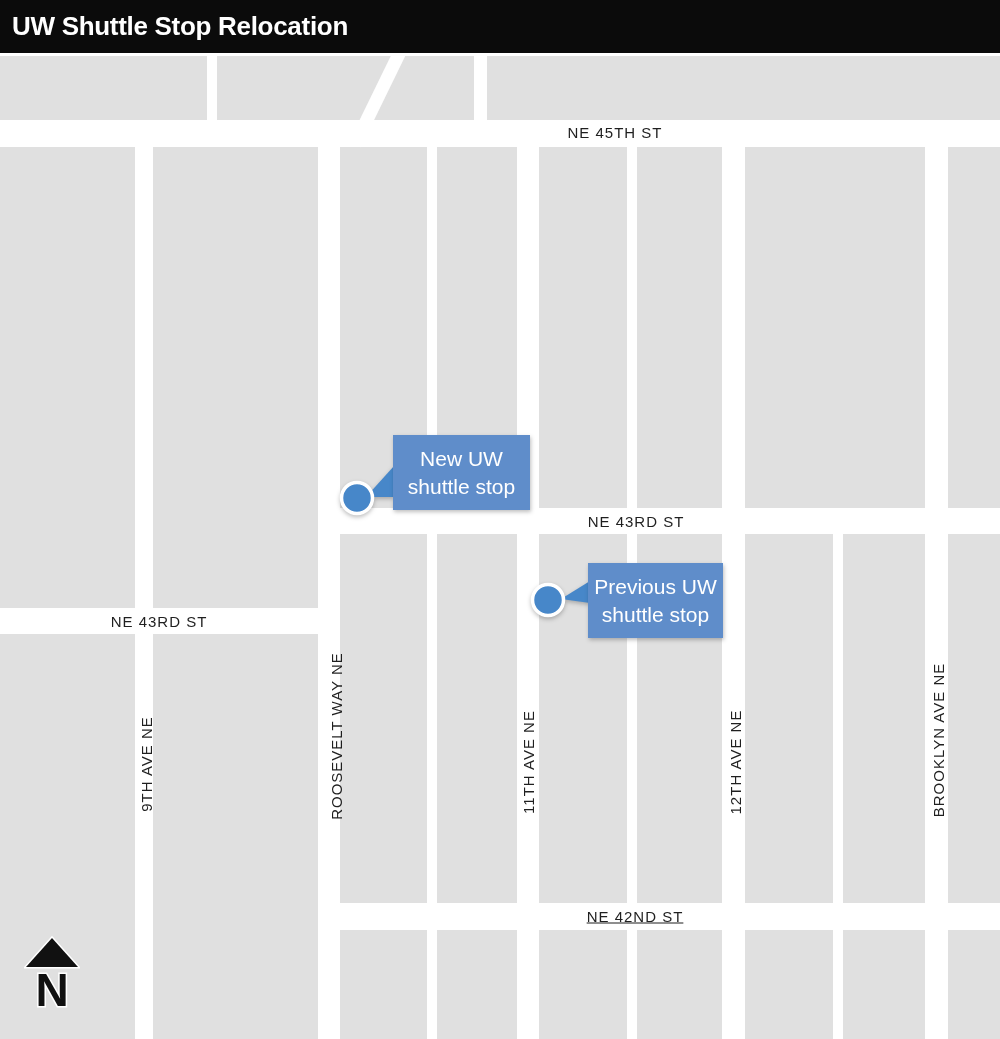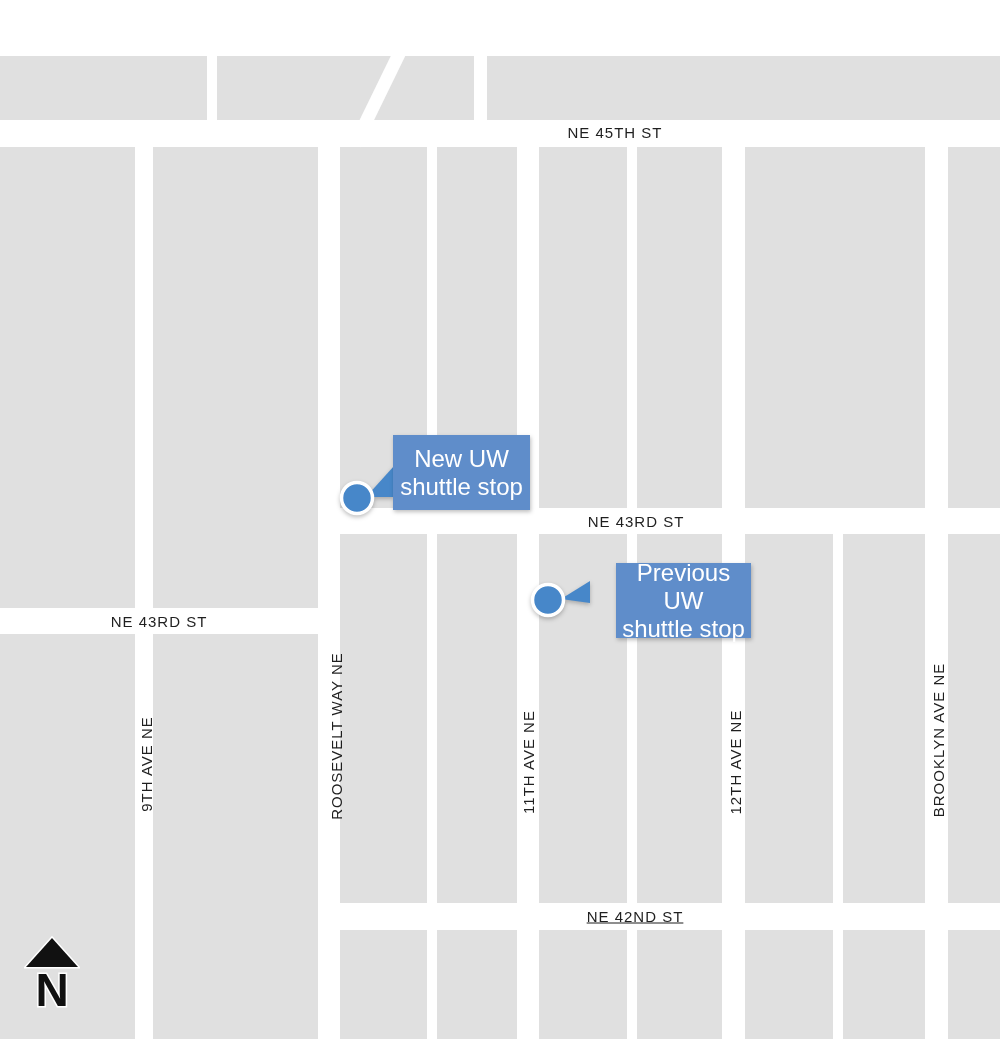--- a/index.html
+++ b/index.html
@@ -25,33 +25,36 @@
   .slabel{
     position:absolute;z-index:5;white-space:nowrap;
     color:var(--label-text);font-size:15px;letter-spacing:1px;
     transform:translate(-50%,-50%);
   }
   .slabel.vert{transform:translate(-50%,-50%) rotate(-90deg);}
   
   .callout-box{
     position:absolute;z-index:10;background:var(--callout-box);
     color:var(--callout-text);text-align:center;
-    font-size:24px;line-height:28px;
+    font-size:21px;line-height:28px;
     display:flex;flex-direction:column;justify-content:center;
     box-shadow:1px 2px 4px rgba(0,0,0,0.25);
   }
   .callout-svg{position:absolute;z-index:9;filter:drop-shadow(0 2px 2px rgba(0,0,0,0.25));}
   
   .north{position:absolute;z-index:8;}
 </style>
 </head>
 <body>
 
 <div class="canvas">
 
+  <div class="header">
+    <h1>UW Shuttle Stop Relocation</h1>
+  </div>
 
   <div class="map-bg"></div>
 
   <div class="street" style="left:0;top:53px;width:1000px;height:3px;"></div>
 
   <div class="street" style="left:0;top:120px;width:1000px;height:27px;"></div>
   <div class="street" style="left:318px;top:508px;width:682px;height:26px;"></div>
   <div class="street" style="left:0;top:608px;width:340px;height:26px;"></div>
   <div class="street" style="left:318px;top:903px;width:682px;height:27px;"></div>
 
@@ -84,21 +87,21 @@
   </svg>
   <div class="callout-box" style="left:393px;top:435px;width:137px;height:75px;">
     <div>New UW</div>
     <div>shuttle stop</div>
   </div>
 
   <svg class="callout-svg" style="left:525px;top:575px;" width="70" height="55" viewBox="0 0 70 55">
     <polygon points="36,24 65,6 65,28" fill="var(--callout-dot)"></polygon>
     <circle cx="23" cy="25" r="15.5" fill="var(--callout-dot)" stroke="#ffffff" stroke-width="3.5"></circle>
   </svg>
-  <div class="callout-box" style="left:588px;top:563px;width:135px;height:75px;margin-left:28px;">
+  <div class="callout-box" style="left:588px;top:563px;width:135px;height:75px;">
     <div>Previous UW</div>
     <div>shuttle stop</div>
   </div>
 
   <svg class="north" style="left:24px;top:936px;" width="56" height="74" viewBox="0 0 56 74">
     <polygon points="28,2 2,31 54,31" fill="var(--north-arrow)" stroke="#ffffff" stroke-width="3" paint-order="stroke"></polygon>
     <text x="28" y="70" text-anchor="middle" font-family="Liberation Sans, sans-serif" font-size="46" font-weight="bold" fill="var(--north-arrow)" stroke="#ffffff" stroke-width="3" paint-order="stroke">N</text>
   </svg>
 
 </div>

